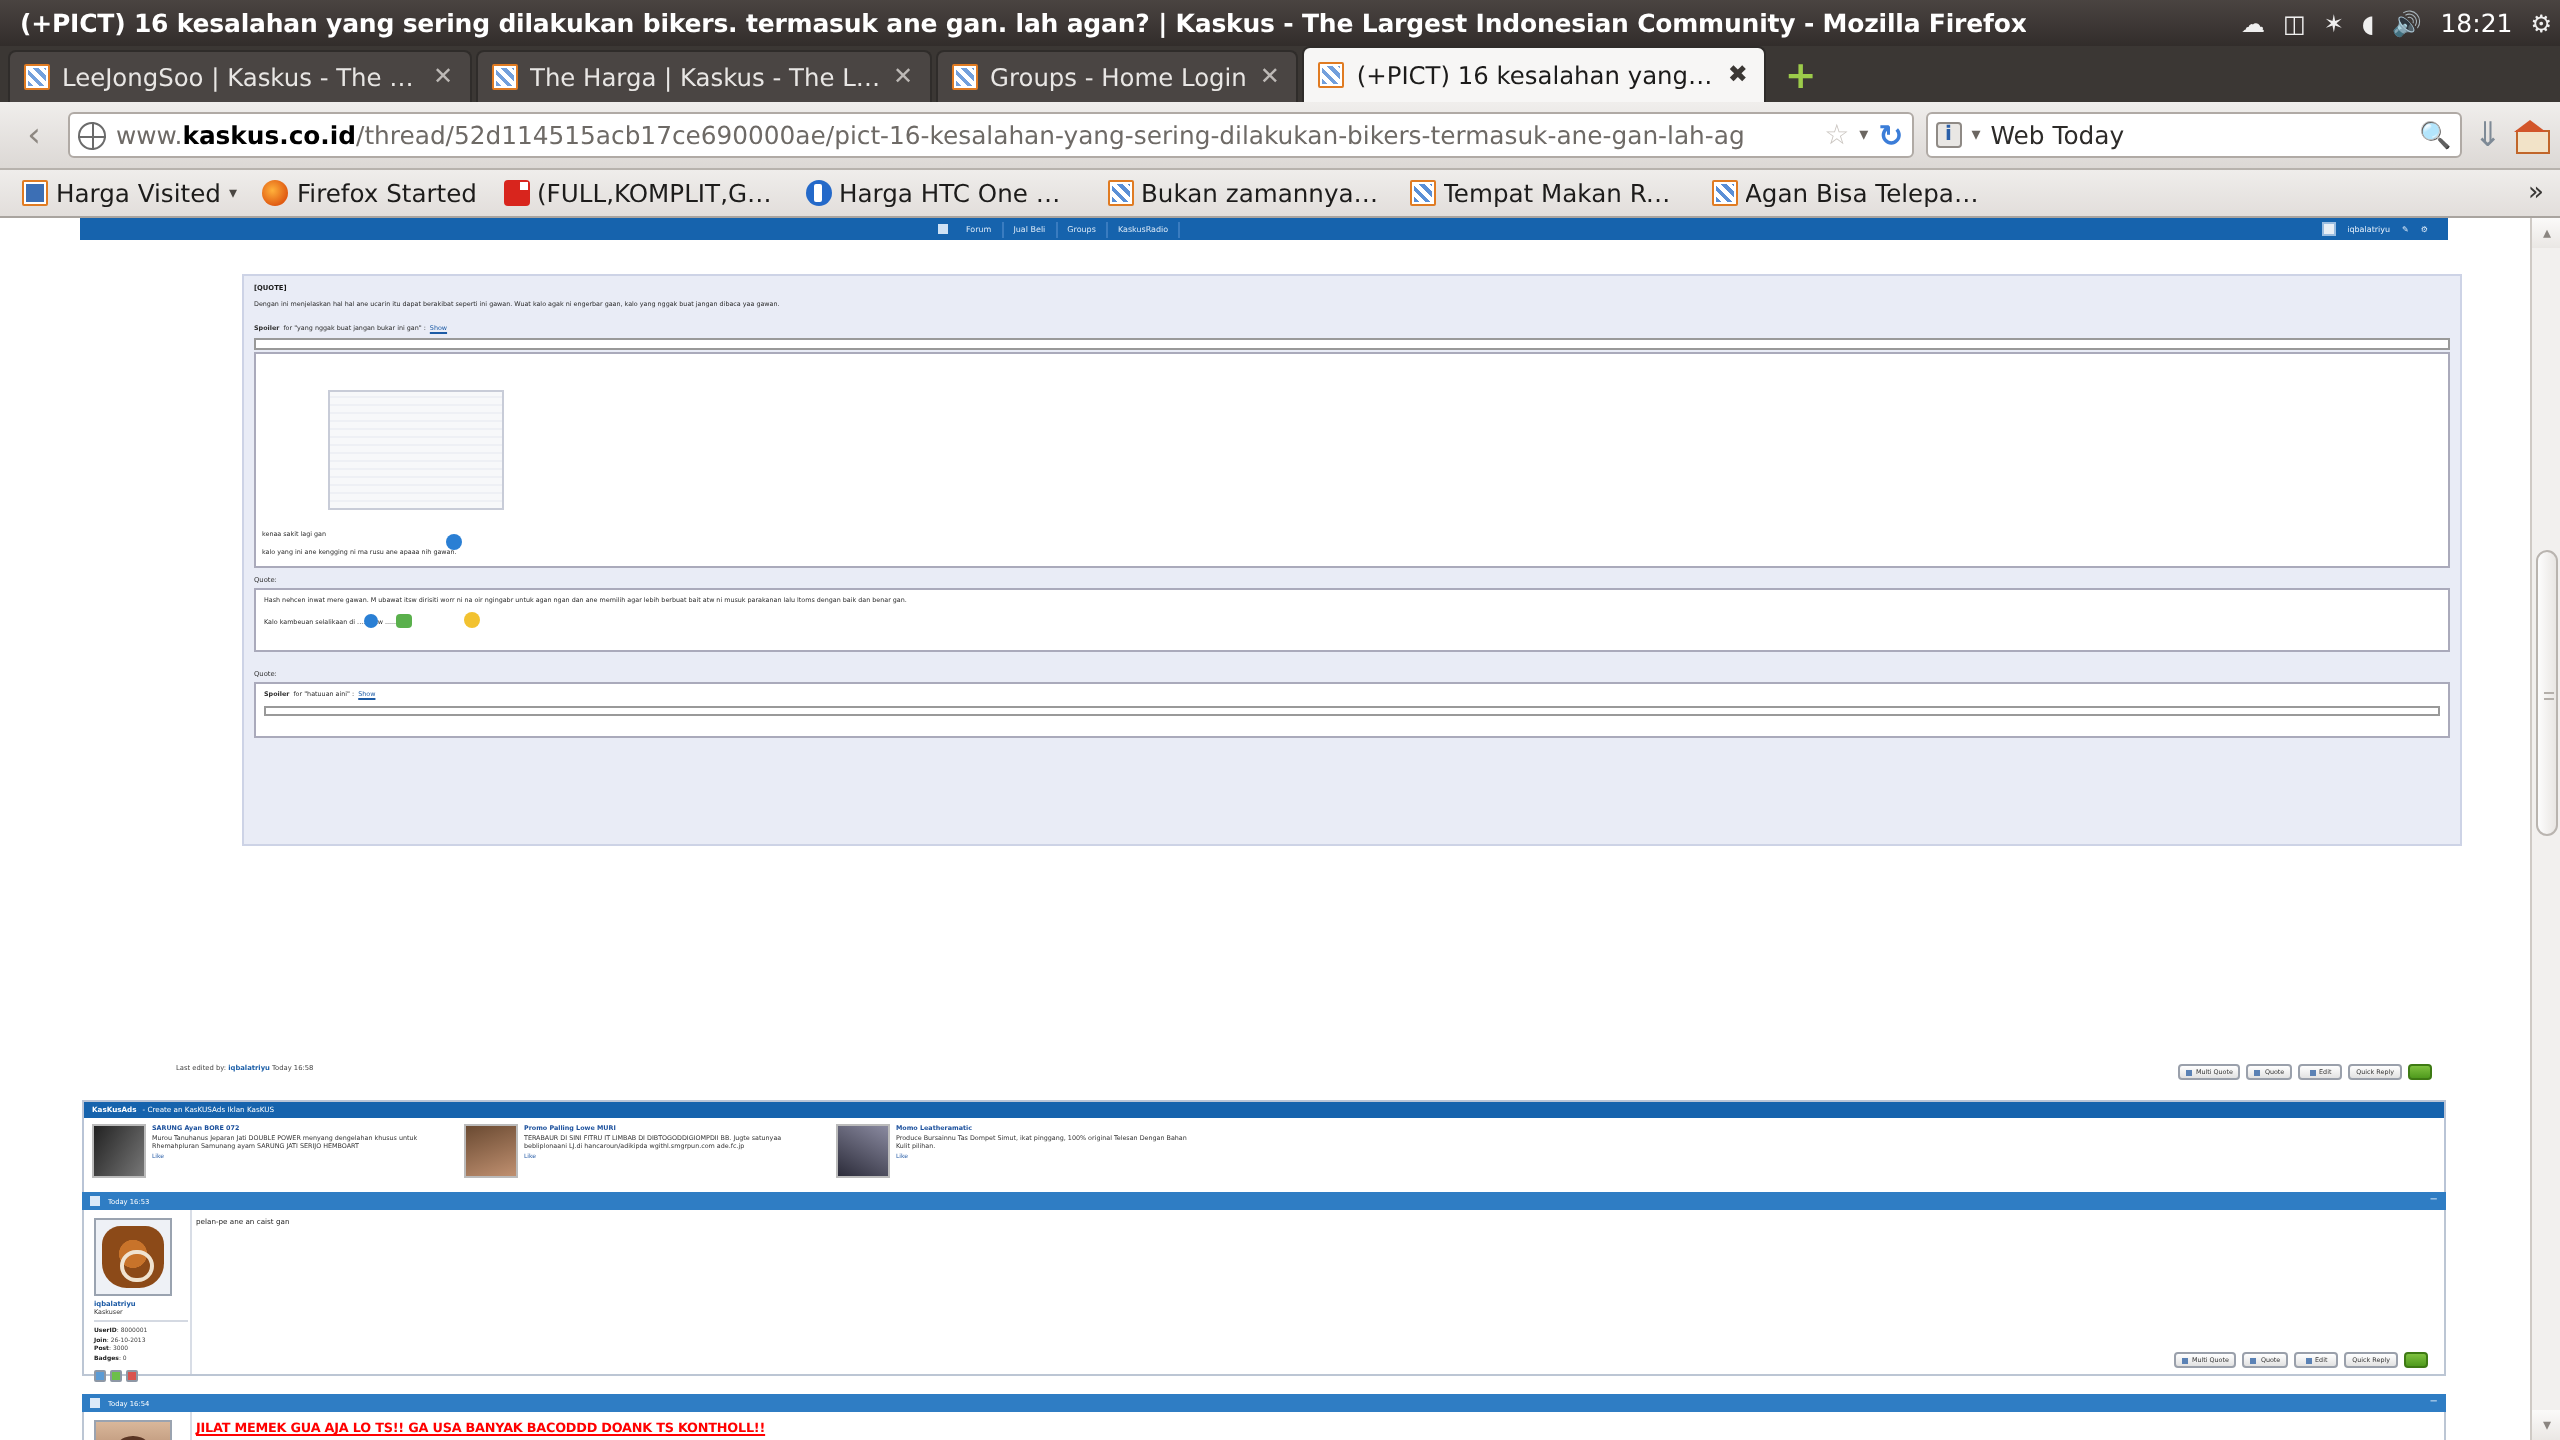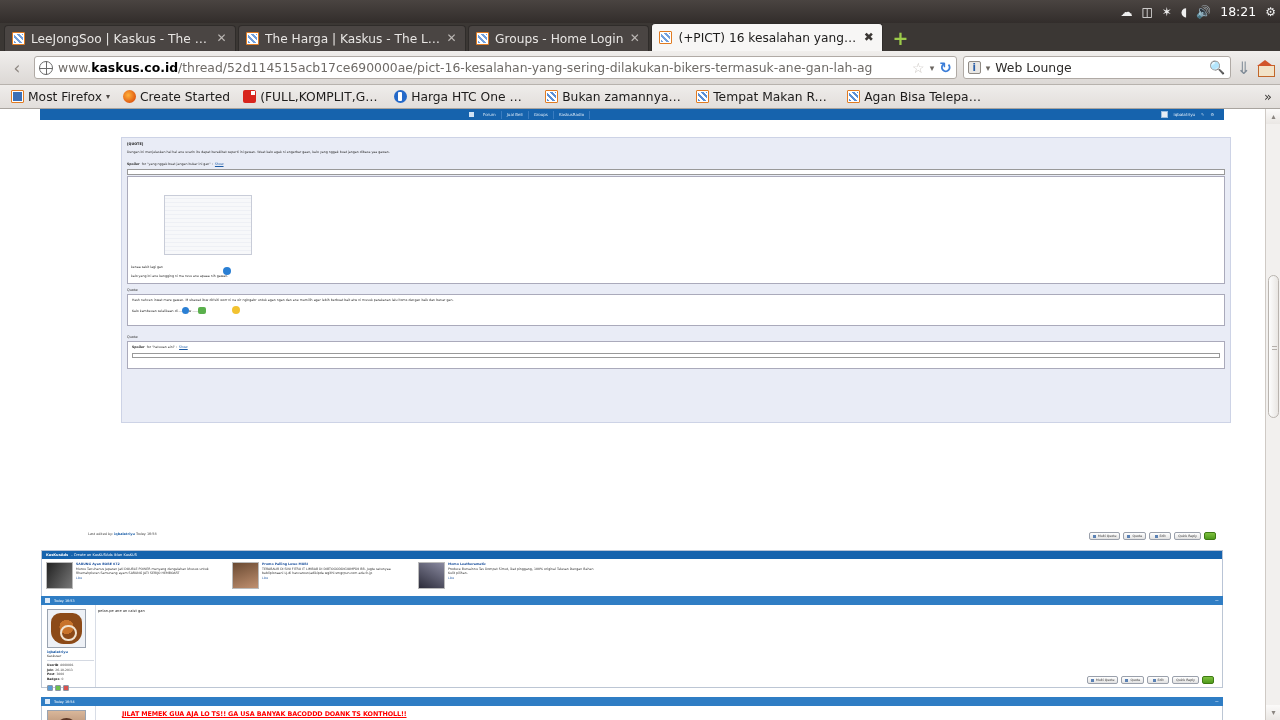--- a/index.html
+++ b/index.html
@@ -317,21 +317,21 @@
   .u-ico { width:6px; height:6px; border:1px solid #8d97a5; border-radius:1px; }
   .u-ico.b { background:#5b9bd5; }
   .u-ico.g { background:#6cc04a; }
   .u-ico.r { background:#d9534f; }
   .post-body {
     position:absolute; left:56px; top:4px; right:6px;
     font-size:3.6px; color:#222;
   }
   .post-body.red {
     color:#ff0000; font-weight:bold; font-size:6.4px;
-    text-decoration:underline; letter-spacing:-0.1px;margin-left:24px;
+    text-decoration:underline; letter-spacing:-0.1px;
   }
   .post-divider { position:absolute; left:53px; top:0; bottom:0; width:1px; background:#d8dde6; }
 
   
   .vscroll {
     position:absolute; right:0; top:0; width:15px; height:611px;
     background:#f2f0ee; border-left:1px solid #cfcac5;
   }
   .vscroll .arrow {
     position:absolute; left:0; width:15px; height:15px;
@@ -354,20 +354,21 @@
   .hatch {
     position:absolute; right:15px; top:0; width:26px; height:611px;
     background:repeating-linear-gradient(135deg,#c6d4e4 0 2px,#b3c5da 2px 4px);
     opacity:.85;
   }
 </style>
 </head>
 <body>
 
 <div class="unity-panel">
+  <div class="unity-title">(+PICT) 16 kesalahan yang sering dilakukan bikers. termasuk ane gan. lah agan? | Kaskus - The Largest Indonesian Community - Mozilla Firefox</div>
   <div class="unity-indicators">
     <span class="ind">☁</span>
     <span class="ind">◫</span>
     <span class="ind">✶</span>
     <span class="ind">◖</span>
     <span class="ind">🔊</span>
     <span class="unity-clock">18:21</span>
     <span class="ind">⚙</span>
   </div>
 </div>
@@ -403,36 +404,36 @@
     <div class="urlbar">
       <span class="globe"></span>
       <span class="url-text"><span class="url-host"><span class="dim">www.</span><span>kaskus.co.id</span></span><span>/thread/52d114515acb17ce690000ae/pict-16-kesalahan-yang-sering-dilakukan-bikers-termasuk-ane-gan-lah-ag</span></span>
       <span class="star">☆</span>
       <span class="caret">▾</span>
       <span class="reload">↻</span>
     </div>
     <div class="searchbar">
       <span class="s-ico">i</span>
       <span class="caret">▾</span>
-      <span class="label">Web Lounge</span>
+      <span class="label">Web Today</span>
       <span class="magnify">🔍</span>
     </div>
     <div class="dl-arrow">⇓</div>
     <div class="home-ico"></div>
   </div>
 
   <div class="bookmarkbar">
     <div class="bm">
       <span class="bm-ico ico-mostvisited"></span>
-      <span class="bm-label">Most Firefox</span>
+      <span class="bm-label">Harga Visited</span>
       <span class="chev">▾</span>
     </div>
     <div class="bm">
       <span class="bm-ico ico-firefox"></span>
-      <span class="bm-label">Create Started</span>
+      <span class="bm-label">Firefox Started</span>
     </div>
     <div class="bm">
       <span class="bm-ico ico-pdf"></span>
       <span class="bm-label">(FULL,KOMPLIT,GRA…</span>
     </div>
     <div class="bm">
       <span class="bm-ico ico-blue"></span>
       <span class="bm-label">Harga HTC One Max D…</span>
     </div>
     <div class="bm">

